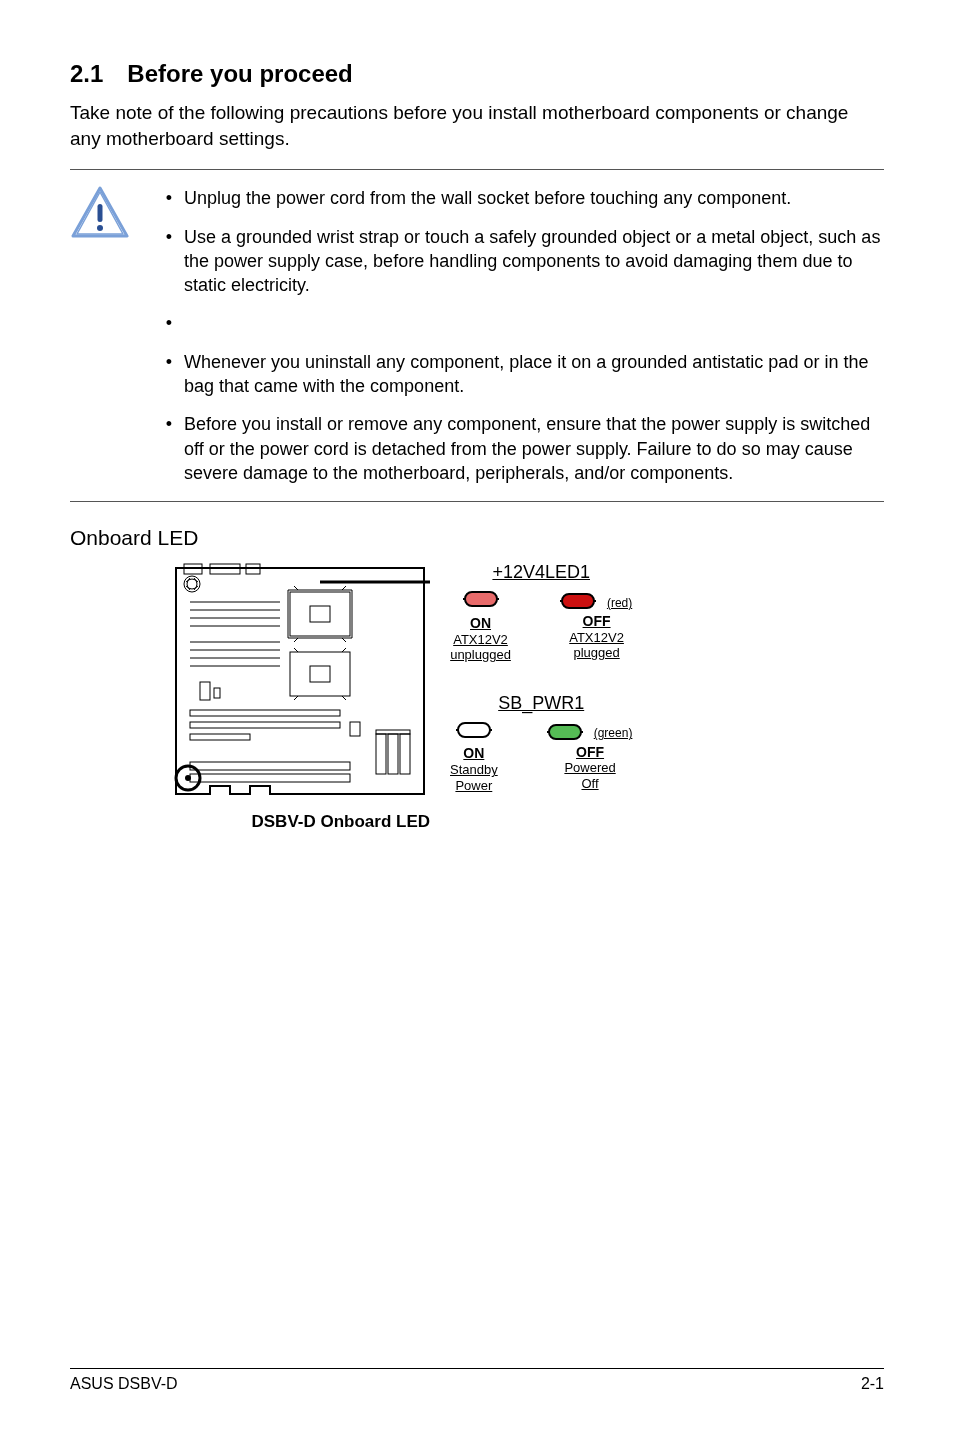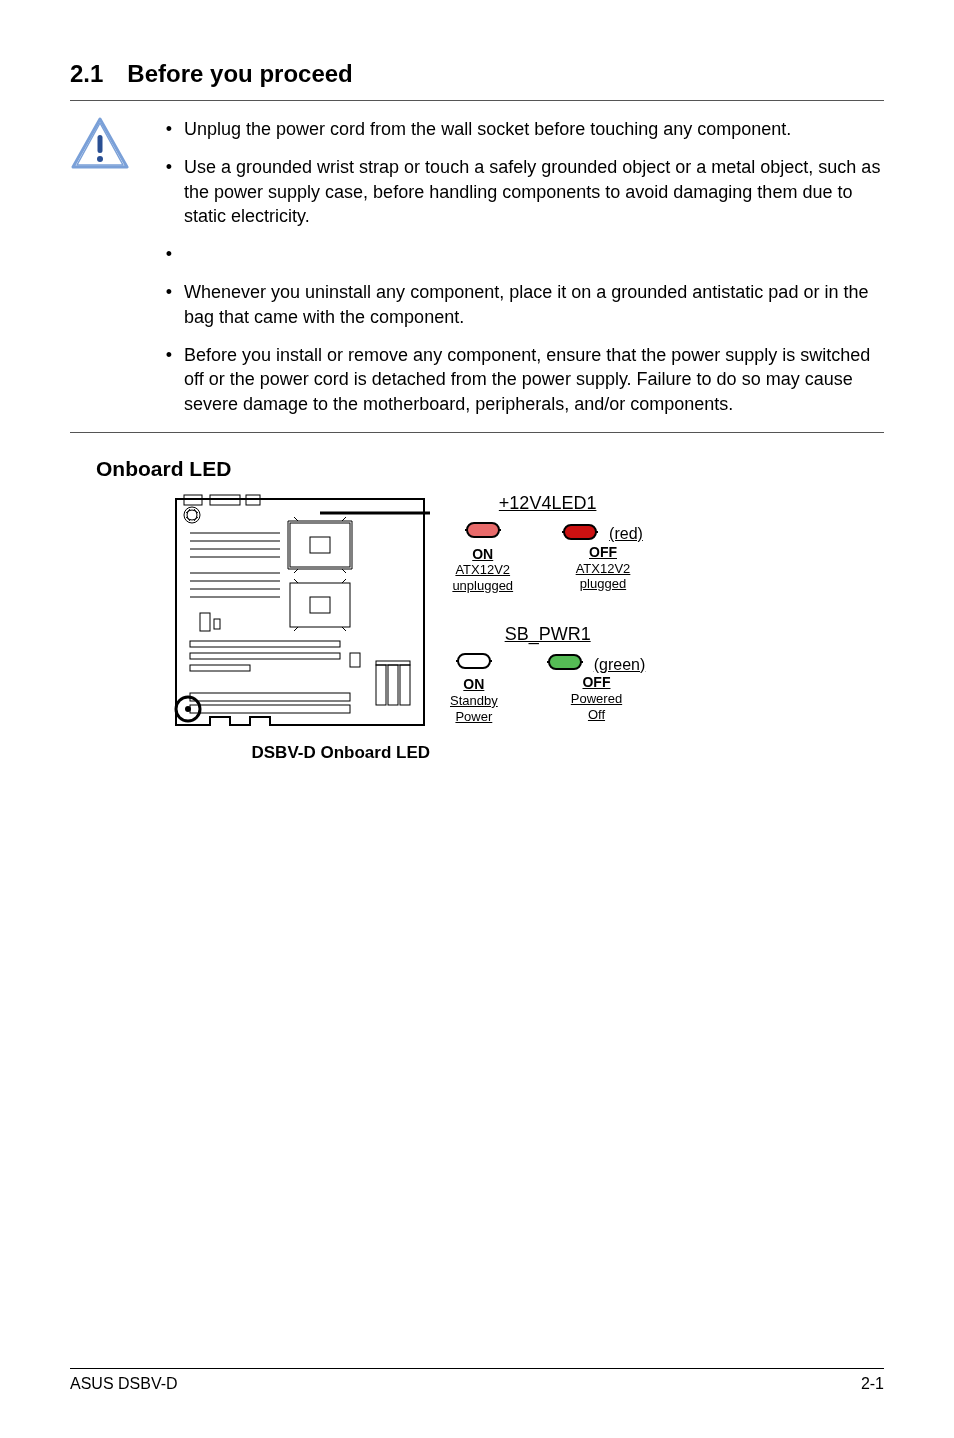--- a/index.html
+++ b/index.html
@@ -48,23 +48,22 @@
     margin-bottom: 14px;
   }
   .bullet:last-child { margin-bottom: 0; }
   .bullet-dot {
     width: 30px;
     flex-shrink: 0;
     text-align: center;
   }
   .subhead {
     font-size: 21px;
-    font-weight: bold;
+    font-weight: normal;
     margin-top: 24px;
-    margin-left: 26px;
   }
   .diagram {
     display: flex;
     align-items: flex-start;
     margin-top: 12px;
     margin-left: 80px;
   }
   .board-col {
     width: 280px;
     text-align: right;
@@ -121,21 +120,21 @@
     top: 50%; transform: translateY(-50%);
     width: 3px; height: 2px; background: #000;
   }
   .led-chip::before { left: -3px; }
   .led-chip::after { right: -3px; }
   .led-red-on { background: #e86b6b; }
   .led-red-off { background: #c11; }
   .led-green-on { background: #fff; }
   .led-green-off { background: #5b5; }
   .color-note {
-    font-size: 16px;
+    font-size: 12px;
     margin-left: 6px;
   }
   .led-group {
     display:flex;
     align-items:center;
     gap:6px;
   }
   .footer {
     position: absolute;
     bottom: 45px;
@@ -149,20 +148,21 @@
     align-items: center;
   }
 </style>
 </head>
 <body>
 
 <div class="page">
 
   <h1 class="heading">2.1 Before you proceed</h1>
 
+  <p class="intro">Take note of the following precautions before you install motherboard components or change any motherboard settings.</p>
 
   <div class="caution-row">
     <div class="caution-icon">
       <svg viewBox="0 0 60 54" width="60" height="54">
         <path d="M30 2 L57 50 L3 50 Z" fill="none" stroke="#7aa0d8" stroke-width="3" stroke-linejoin="round"></path>
         <path d="M30 6 L53 48 L7 48 Z" fill="none" stroke="#7aa0d8" stroke-width="1.5" stroke-linejoin="round"></path>
         <rect x="27.5" y="18" width="5" height="18" rx="2.5" fill="#2a4f93"></rect>
         <circle cx="30" cy="42" r="3" fill="#2a4f93"></circle>
       </svg>
     </div>

